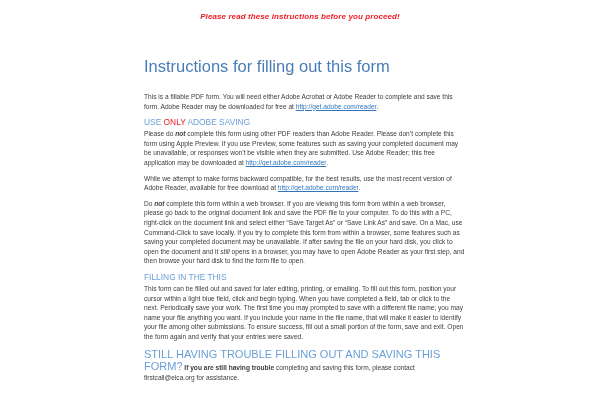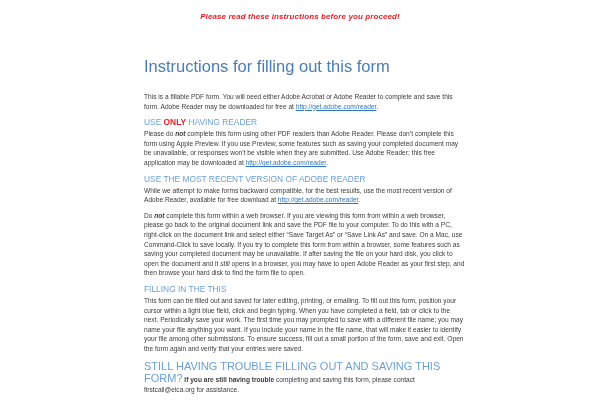--- a/index.html
+++ b/index.html
@@ -41,21 +41,21 @@
     text-align:left;
   }
   .intro{margin-top:16px;}
   .sec{margin-top:6px;}
   .h{
     margin:0;
     font-size:8.4px;line-height:10px;
     font-weight:400;
     color:var(--heading-blue);
   }
-  .red{color:var(--banner-red);font-weight:700;}
+  .red{color:var(--banner-red);font-weight:400;}
   .bi{font-weight:700;font-style:italic;}
   .it{font-style:italic;}
   .b{font-weight:700;}
   .link{color:var(--link-blue);text-decoration:underline;cursor:pointer;}
   .inline-h{font-size:11px;color:var(--heading-blue);}
   .trouble{line-height:10px;margin-top:8px;}
 </style>
 </head>
 <body>
 
@@ -63,26 +63,25 @@
 
   <div class="banner">Please read these instructions before you proceed!</div>
 
   <div class="content">
 
     <h1 class="title">Instructions for filling out this form</h1>
 
     <p class="body intro"><span>This is a fillable PDF form. You will need either Adobe Acrobat or Adobe Reader to complete and save this form. Adobe Reader may be downloaded for free at </span><a class="link" href="#">http://get.adobe.com/reader</a><span>.</span></p>
 
     <div class="sec">
-      <h2 class="h"><span>USE </span><span class="red">ONLY</span><span> HAVING READER</span></h2>
+      <h2 class="h"><span>USE </span><span class="red">ONLY</span><span> ADOBE SAVING</span></h2>
       <p class="body"><span>Please do </span><span class="bi">not</span><span> complete this form using other PDF readers than Adobe Reader. Please don’t complete this form using Apple Preview. If you use Preview, some features such as saving your completed document may be unavailable, or responses won’t be visible when they are submitted. Use Adobe Reader; this free application may be downloaded at </span><a class="link" href="#">http://get.adobe.com/reader</a><span>.</span></p>
     </div>
 
     <div class="sec">
-      <h2 class="h">USE THE MOST RECENT VERSION OF ADOBE READER</h2>
       <p class="body"><span>While we attempt to make forms backward compatible, for the best results, use the most recent version of Adobe Reader, available for free download at </span><a class="link" href="#">http://get.adobe.com/reader</a><span>.</span></p>
     </div>
 
     <div class="sec">
       <p class="body"><span>Do </span><span class="bi">not</span><span> complete this form within a web browser. If you are viewing this form from within a web browser, please go back to the original document link and save the PDF file to your computer. To do this with a PC, right-click on the document link and select either “Save Target As” or “Save Link As” and save. On a Mac, use Command-Click to save locally. If you try to complete this form from within a browser, some features such as saving your completed document may be unavailable. If after saving the file on your hard disk, you click to open the document and it </span><span class="it">still</span><span> opens in a browser, you may have to open Adobe Reader as your first step, and then browse your hard disk to find the form file to open.</span></p>
     </div>
 
     <div class="sec">
       <h2 class="h">FILLING IN THE THIS</h2>
       <p class="body">This form can be filled out and saved for later editing, printing, or emailing. To fill out this form, position your cursor within a light blue field, click and begin typing. When you have completed a field, tab or click to the next. Periodically save your work. The first time you may prompted to save with a different file name; you may name your file anything you want. If you include your name in the file name, that will make it easier to identify your file among other submissions. To ensure success, fill out a small portion of the form, save and exit. Open the form again and verify that your entries were saved.</p>

